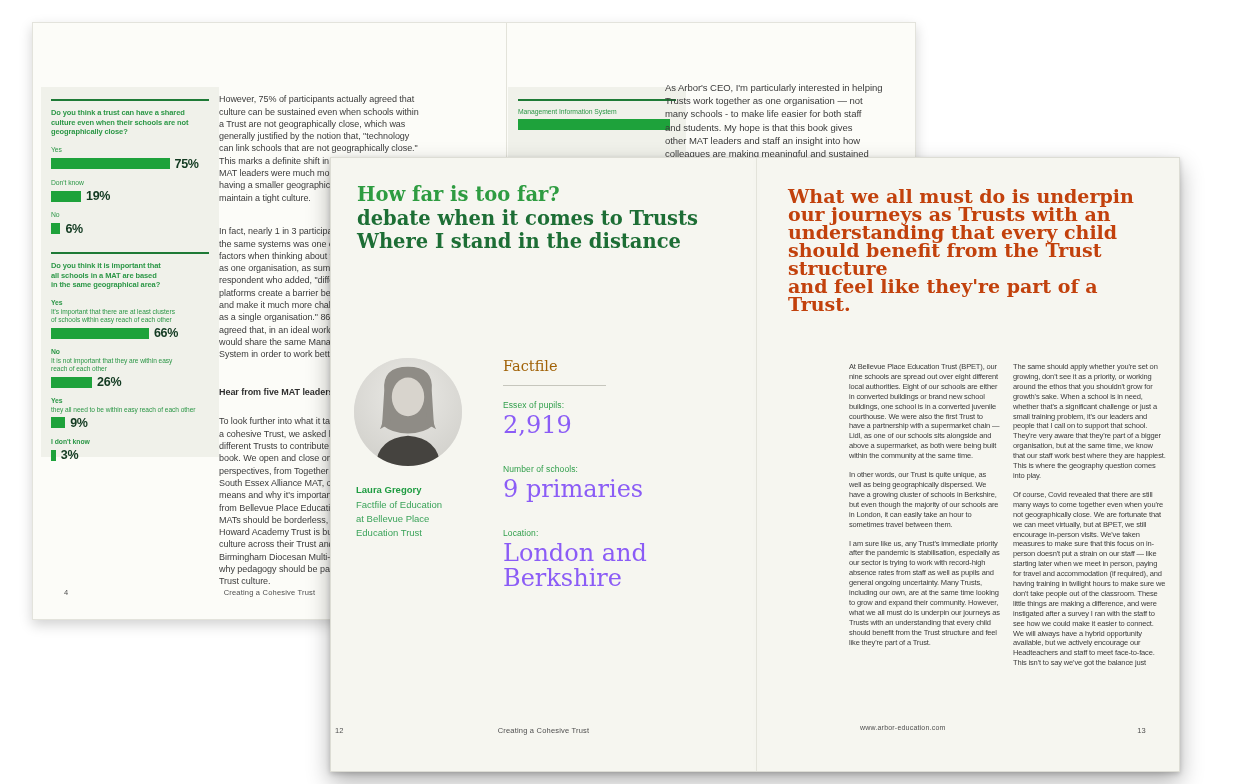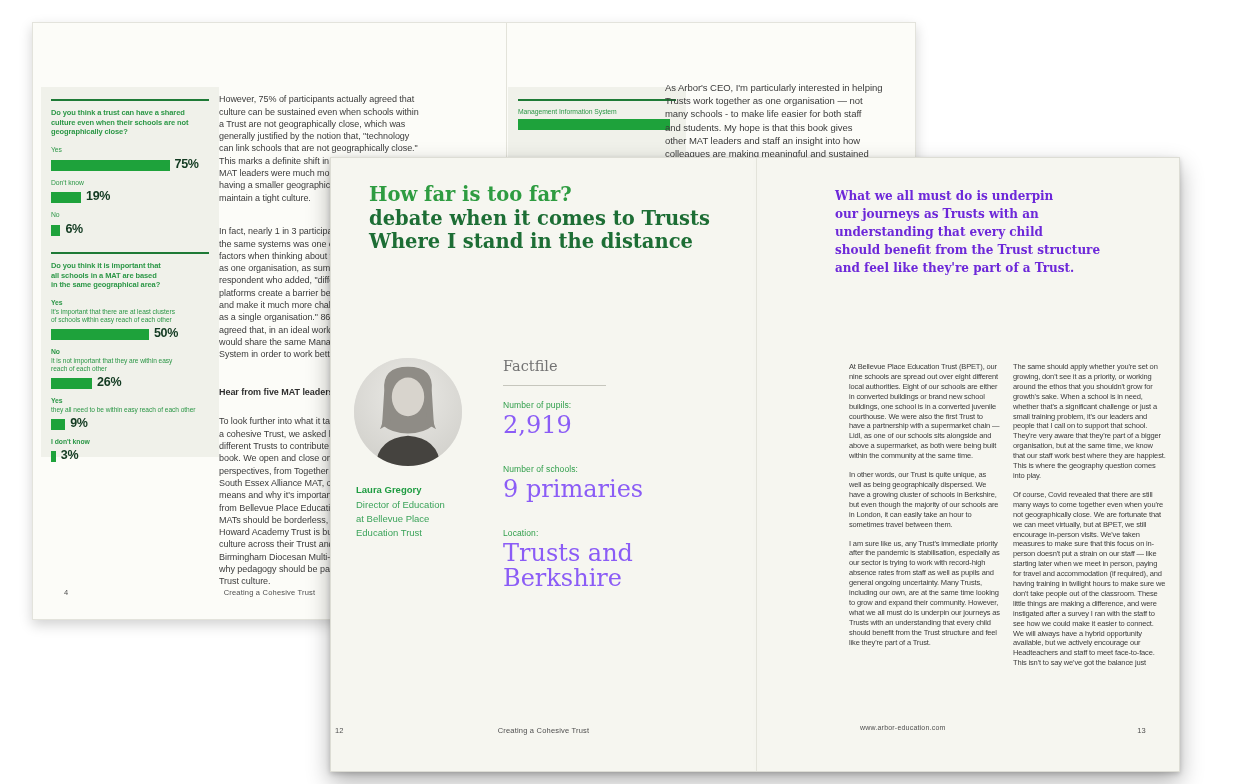--- a/index.html
+++ b/index.html
@@ -31,21 +31,21 @@
   .chart-rule { border-top:2px solid #1e7a36; margin-bottom:7px; }
   .chart-q {
     color:#2c9747; font-size:7.5px; line-height:9.7px; font-weight:600;
     white-space:pre-line; margin-bottom:9px; letter-spacing:-.1px;
   }
   .survey-group-2 { margin-top:16px; }
   .bar-item { margin-bottom:8px; }
   .bar-label { color:#2c9747; font-size:6.8px; line-height:8.6px; letter-spacing:-.05px; }
   .bar-label.strong { font-weight:700; }
   .bar-sub { color:#2c9747; font-size:6.6px; line-height:8.2px; white-space:pre-line; letter-spacing:-.05px; }
-  .bar-row { display:flex; align-items:flex-end; gap:5px; margin-top:2px; }
+  .bar-row { display:flex; align-items:center; gap:5px; margin-top:2px; }
   .bar { height:11px; background:#1ea23b; flex:0 0 auto; }
   .bar-mis { width:152px; }
   .bar-value { font-weight:700; font-size:12.5px; color:#123a21; letter-spacing:-.3px; }
 
   
   .mid-col {
     position:absolute; left:186px; top:58px; width:320px;
     font-size:9px; line-height:12.3px; color:#3b3b3b; white-space:pre-line;
     letter-spacing:-.05px;
   }
@@ -55,48 +55,47 @@
     position:absolute; left:632px; top:58px; width:270px;
     font-size:9.5px; line-height:13.2px; color:#3b3b3b; white-space:pre-line;
     letter-spacing:-.05px;
   }
   .footer-txt { position:absolute; font-size:7.5px; color:#4f4f4f; letter-spacing:.2px; }
   #back-pgnum { left:31px; top:565px; }
   #back-brand { left:0; top:565px; width:473px; text-align:center; }
 
   
   .serif { font-family:"DejaVu Serif","Liberation Serif",serif; }
-  .chapter-title { position:absolute; left:38px; top:25px; font-size:19.5px; line-height:23.5px; font-weight:700; }
+  .chapter-title { position:absolute; left:26px; top:25px; font-size:19.5px; line-height:23.5px; font-weight:700; }
   .chapter-title .l1 { color:#2e9c41; display:block; }
   .chapter-title .l2 { color:#1d6e35; display:block; }
 
   .portrait {
     position:absolute; left:23px; top:200px; width:108px; height:108px;
     border-radius:50%; overflow:hidden; background:#e3e2de;
   }
   .portrait svg { display:block; width:100%; height:100%; }
 
   .caption { position:absolute; left:25px; top:326px; }
   .cap-name { font-size:9.5px; font-weight:700; color:#1f9c42; margin-bottom:3px; }
   .cap-role { font-size:9.5px; color:#3ba35a; line-height:14px; white-space:pre-line; }
 
   .factfile { position:absolute; left:172px; top:200px; width:240px; }
-  .ff-head { font-size:14.5px; color:#737373; }
+  .ff-head { font-size:14.5px; color:#a16207; }
   .ff-rule { width:103px; border-top:1px solid #c6c6bd; margin:11px 0 14px; }
   .ff-label { font-size:8.5px; color:#2f9e4a; margin-bottom:3px; letter-spacing:.1px; }
   .ff-value { font-size:24px; line-height:25px; color:#8b5cf6; margin-bottom:26px; white-space:pre-line; }
 
   #front-left-pgnum { left:4px; top:568px; }
   #front-left-brand { left:0; top:568px; width:425px; text-align:center; }
 
   .pullquote {
     position:absolute; left:457px; top:29px; width:370px;
-    font-size:12px; line-height:18px; font-weight:700; color:#6d28d9;
+    font-size:19px; line-height:18px; font-weight:700; color:#c2410c;
     white-space:pre-line;
-    margin-left:47px;
   }
   .body-col {
     position:absolute; top:204px; width:151px;
     font-size:7.5px; line-height:9.9px; color:#3c3c3c; letter-spacing:-.15px;
   }
   #col1 { left:518px; }
   #col2 { left:682px; width:153px; }
   .body-col p { margin-bottom:9px; }
   #front-website { left:529px; top:566px; font-size:7px; }
   #front-right-pgnum { left:785px; top:568px; width:30px; text-align:right; }
@@ -142,21 +141,21 @@
       <div class="chart-q">Do you think it is important that
 all schools in a MAT are based
 in the same geographical area?</div>
 
       <div class="bar-item">
         <div class="bar-label strong">Yes</div>
         <div class="bar-sub">It's important that there are at least clusters
 of schools within easy reach of each other</div>
         <div class="bar-row">
           <div class="bar" style="width: 97.96px;"></div>
-          <span class="bar-value">50%</span>
+          <span class="bar-value">66%</span>
         </div>
       </div>
       <div class="bar-item">
         <div class="bar-label strong">No</div>
         <div class="bar-sub">It is not important that they are within easy
 reach of each other</div>
         <div class="bar-row">
           <div class="bar" style="width: 41.08px;"></div>
           <span class="bar-value">26%</span>
         </div>
@@ -259,34 +258,34 @@
       <path d="M28 30 Q26 8 50 8 Q74 8 72 30 L74 62 Q64 70 50 70 Q36 70 26 62 Z" fill="#8f8c86"></path>
       <ellipse cx="50" cy="36" rx="15" ry="18" fill="#d8d4cd"></ellipse>
       <path d="M20 100 Q22 74 50 72 Q78 74 80 100 Z" fill="#45433f"></path>
       <path d="M30 34 Q28 58 24 66 L34 60 Z" fill="#8f8c86"></path>
       <path d="M70 34 Q72 58 76 66 L66 60 Z" fill="#8f8c86"></path>
     </svg>
   </div>
 
   <div class="caption">
     <div class="cap-name">Laura Gregory</div>
-    <div class="cap-role">Director of Education
+    <div class="cap-role">Factfile of Education
 at Bellevue Place
 Education Trust</div>
   </div>
 
   <div class="factfile">
     <div class="ff-head serif">Factfile</div>
     <div class="ff-rule"></div>
-    <div class="ff-label">Number of pupils:</div>
+    <div class="ff-label">Essex of pupils:</div>
     <div class="ff-value serif">2,919</div>
     <div class="ff-label">Number of schools:</div>
     <div class="ff-value serif">9 primaries</div>
     <div class="ff-label">Location:</div>
-    <div class="ff-value serif">Trusts and
+    <div class="ff-value serif">London and
 Berkshire</div>
   </div>
 
   <div class="pullquote serif">What we all must do is underpin
 our journeys as Trusts with an
 understanding that every child
 should benefit from the Trust structure
 and feel like they're part of a Trust.</div>
 
   <div class="body-col" id="col1">

